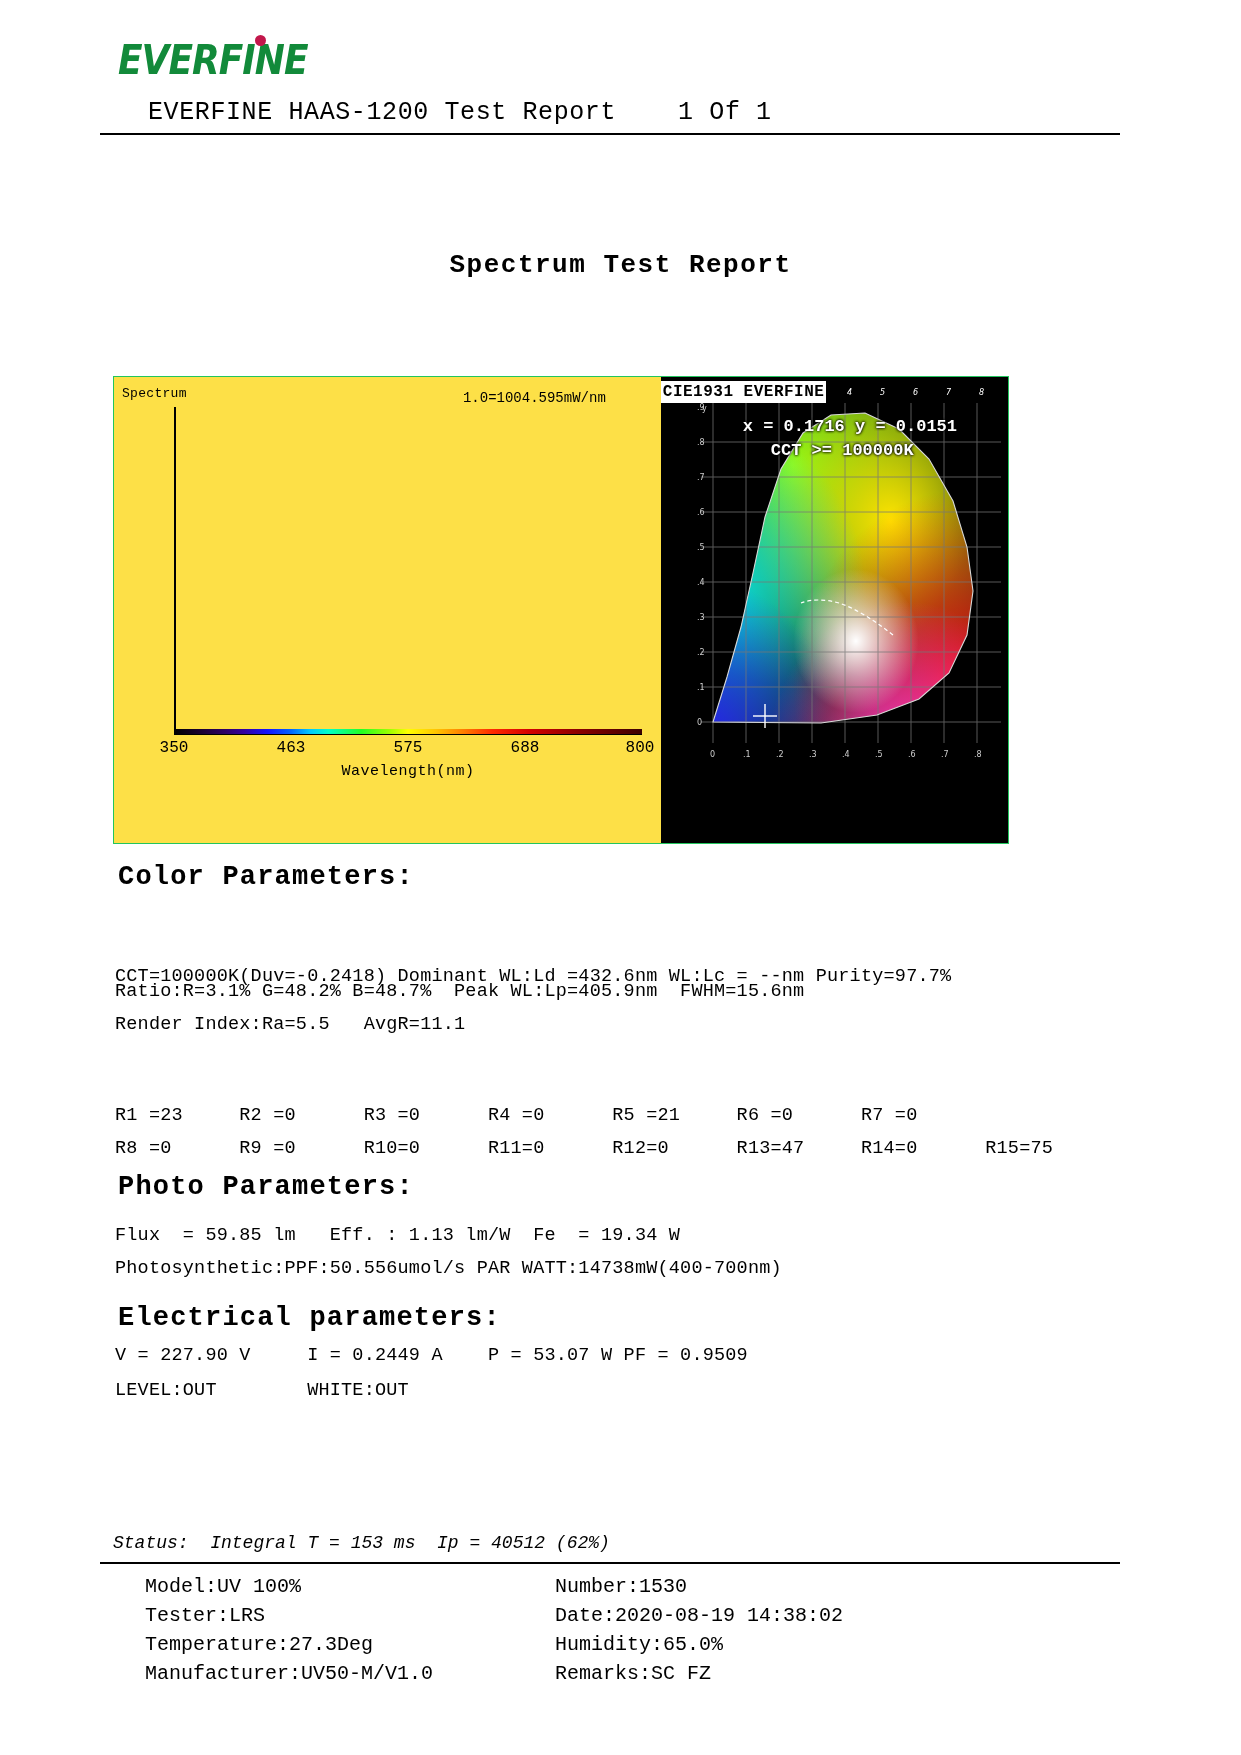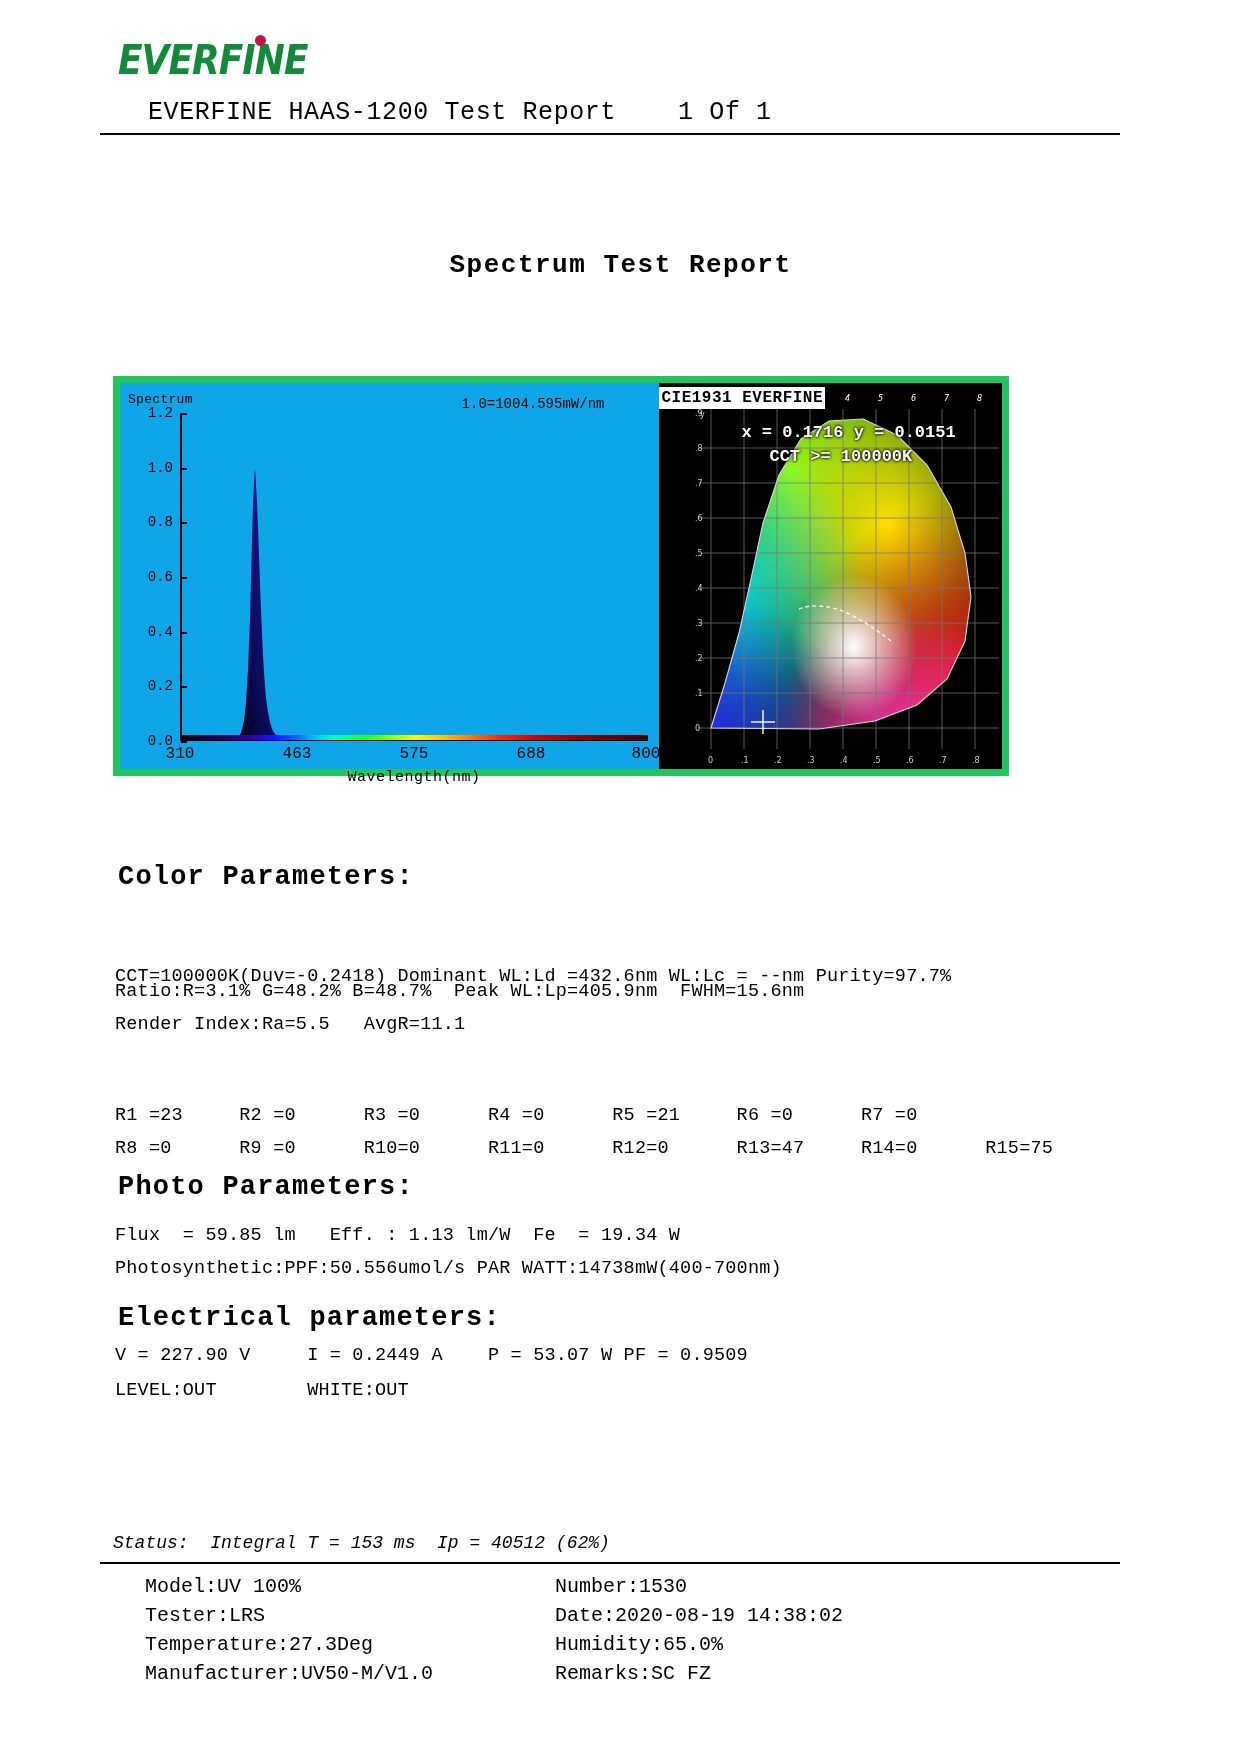--- a/index.html
+++ b/index.html
@@ -80,25 +80,25 @@
     font-weight: bold;
     letter-spacing: 1.5px;
   }
 
   
   .charts {
     position: absolute;
     left: 113px;
     top: 376px;
     width: 896px;
-    height: 400px;
-    border: 7px solid #22c55e;
+    height: 468px;
+    border: 1px solid #22c55e;
     box-sizing: border-box;
     display: flex;
-    background: #0ea5e9;
+    background: #fde047;
   }
   .spec-panel {
     position: relative;
     width: 548px;
     height: 100%;
     box-sizing: border-box;
   }
   .spec-label {
     position: absolute;
     left: 8px;
@@ -306,45 +306,24 @@
 
   <div class="charts">
 
     <div class="spec-panel">
       <div class="spec-label">Spectrum</div>
       <div class="spec-scale">1.0=1004.595mW/nm</div>
 
       <div class="y-axis"></div>
       <div class="x-axis"></div>
 
-      <div class="plot">
-        <div class="ytick" style="top:0%">1.2</div>
-        <div class="ytick" style="top:16.67%">1.0</div>
-        <div class="ytick" style="top:33.33%">0.8</div>
-        <div class="ytick" style="top:50%">0.6</div>
-        <div class="ytick" style="top:66.67%">0.4</div>
-        <div class="ytick" style="top:83.33%">0.2</div>
-        <div class="ytick" style="top:100%">0.0</div>
-
-        <svg class="peak" viewBox="0 0 54 272" preserveAspectRatio="none">
-          <defs>
-            <linearGradient id="peakfill" x1="0" y1="1" x2="1" y2="0">
-              <stop offset="0%" stop-color="#000008"></stop>
-              <stop offset="35%" stop-color="#0b0b5c"></stop>
-              <stop offset="70%" stop-color="#151587"></stop>
-              <stop offset="100%" stop-color="#2323b4"></stop>
-            </linearGradient>
-          </defs>
-          <path d="M0,272 L3,271 L6,269 L9,264 L12,252 L14,233 L16,200 L18,150 L19,110 L20,70 L21,36 L22,14 L22.6,4 L23,0 L23.6,6 L24,16 L25,33 L26,58 L27,86 L28,114 L29,140 L30,165 L31,186 L32,203 L33,217 L34,229 L36,243 L38,253 L40,260 L43,265 L46,268 L50,270 L54,272 Z" fill="url(#peakfill)"></path>
-        </svg>
-      </div>
 
       <div class="rainbow"></div>
 
-      <div class="xtick" style="left:60px">310</div>
+      <div class="xtick" style="left:60px">350</div>
       <div class="xtick" style="left:177px">463</div>
       <div class="xtick" style="left:294px">575</div>
       <div class="xtick" style="left:411px">688</div>
       <div class="xtick" style="left:526px">800</div>
 
       <div class="xaxis-name">Wavelength(nm)</div>
     </div>
 
     <div class="cie-panel">
       <div class="cie-title">CIE1931 EVERFINE</div>

